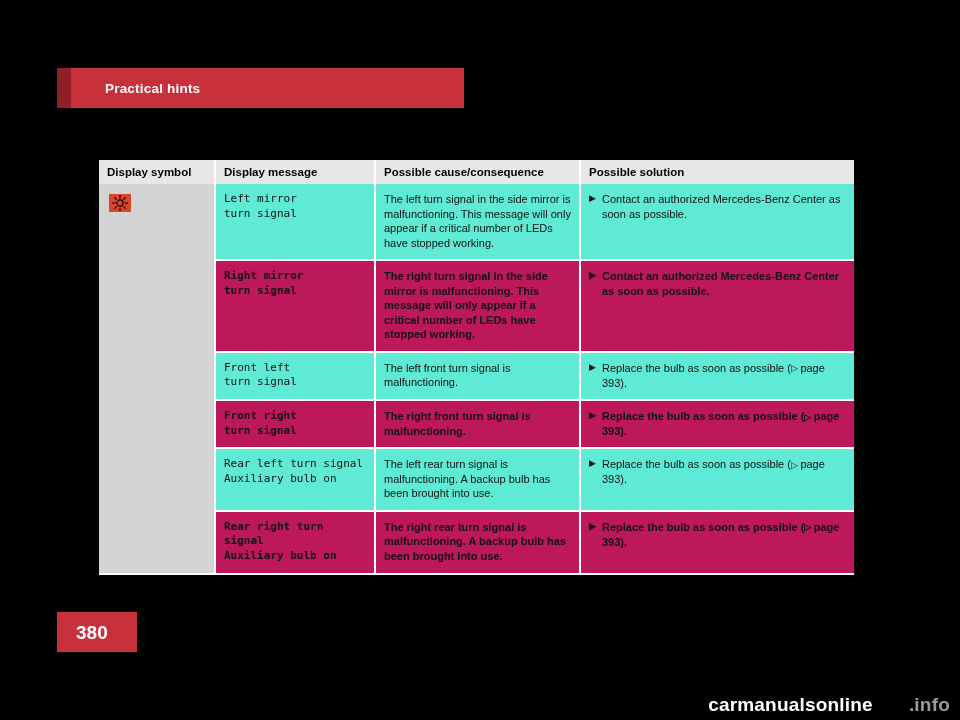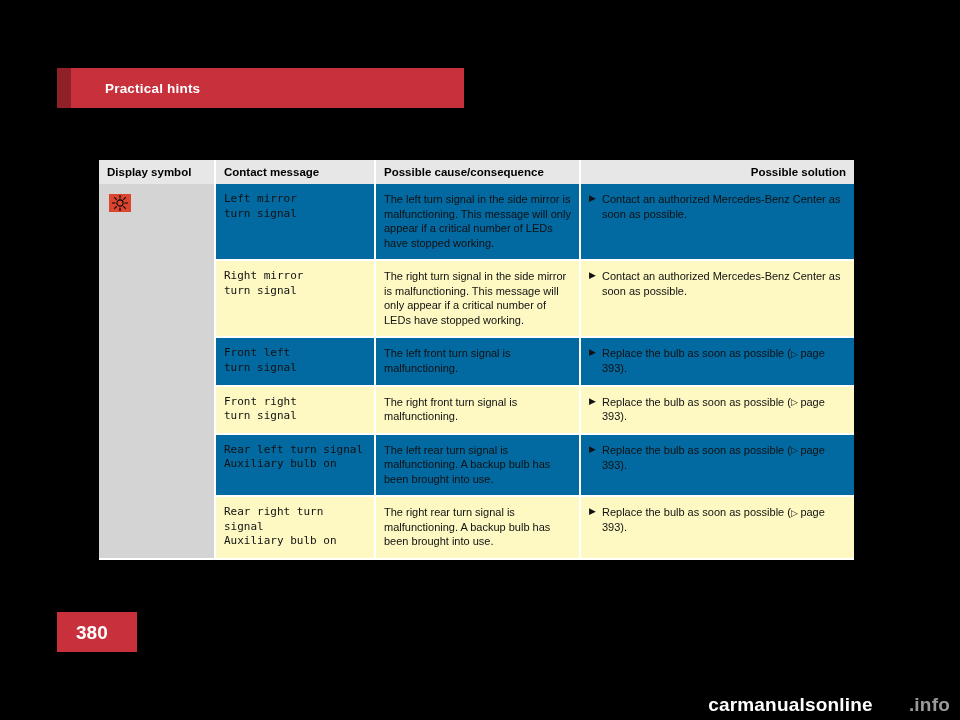--- a/index.html
+++ b/index.html
@@ -65,40 +65,40 @@
     background: #e7e7e7;
     color: #000000;
     font-size: 11.5px;
     font-weight: bold;
     text-align: left;
     padding: 5px 8px 5px 8px;
     vertical-align: middle;
     border-right: 2px solid #ffffff;
     height: 14px;
   }
-  table.maintable th:last-child { border-right: none; text-align: right; }
+  table.maintable th:last-child { border-right: none; }
 
   table.maintable td {
     font-size: 11px;
     color: #111111;
     vertical-align: top;
     padding: 8px 8px 9px 8px;
     border-right: 2px solid #ffffff;
     border-bottom: 2px solid #ffffff;
     line-height: 1.32;
   }
   table.maintable td:last-child { border-right: none; }
 
   .col-sym { width: 116px; }
   .col-msg { width: 160px; }
   .col-cause { width: 205px; }
   .col-sol { width: 274px; }
 
-  .cell-dark { background: #0369a1; }
-  .cell-light { background: #fef9c3; }
+  .cell-dark { background: #5eead4; }
+  .cell-light { background: #be185d; font-weight: bold; }
   .cell-sym { background: #d4d4d4; }
 
   .msg {
     font-family: "DejaVu Sans Mono", monospace;
     font-size: 10px;
     color: #3a3a3a;
     line-height: 1.45;
     white-space: pre-line;
   }
 
@@ -175,21 +175,21 @@
     <table class="maintable">
       <colgroup>
         <col class="col-sym">
         <col class="col-msg">
         <col class="col-cause">
         <col class="col-sol">
       </colgroup>
       <thead>
         <tr>
           <th>Display symbol</th>
-          <th>Contact message</th>
+          <th>Display message</th>
           <th>Possible cause/consequence</th>
           <th>Possible solution</th>
         </tr>
       </thead>
       <tbody>
 
         <tr>
           <td class="cell-sym" rowspan="6">
             <div class="symbol-box">
               <svg width="22" height="18" viewBox="0 0 22 18" aria-hidden="true">

